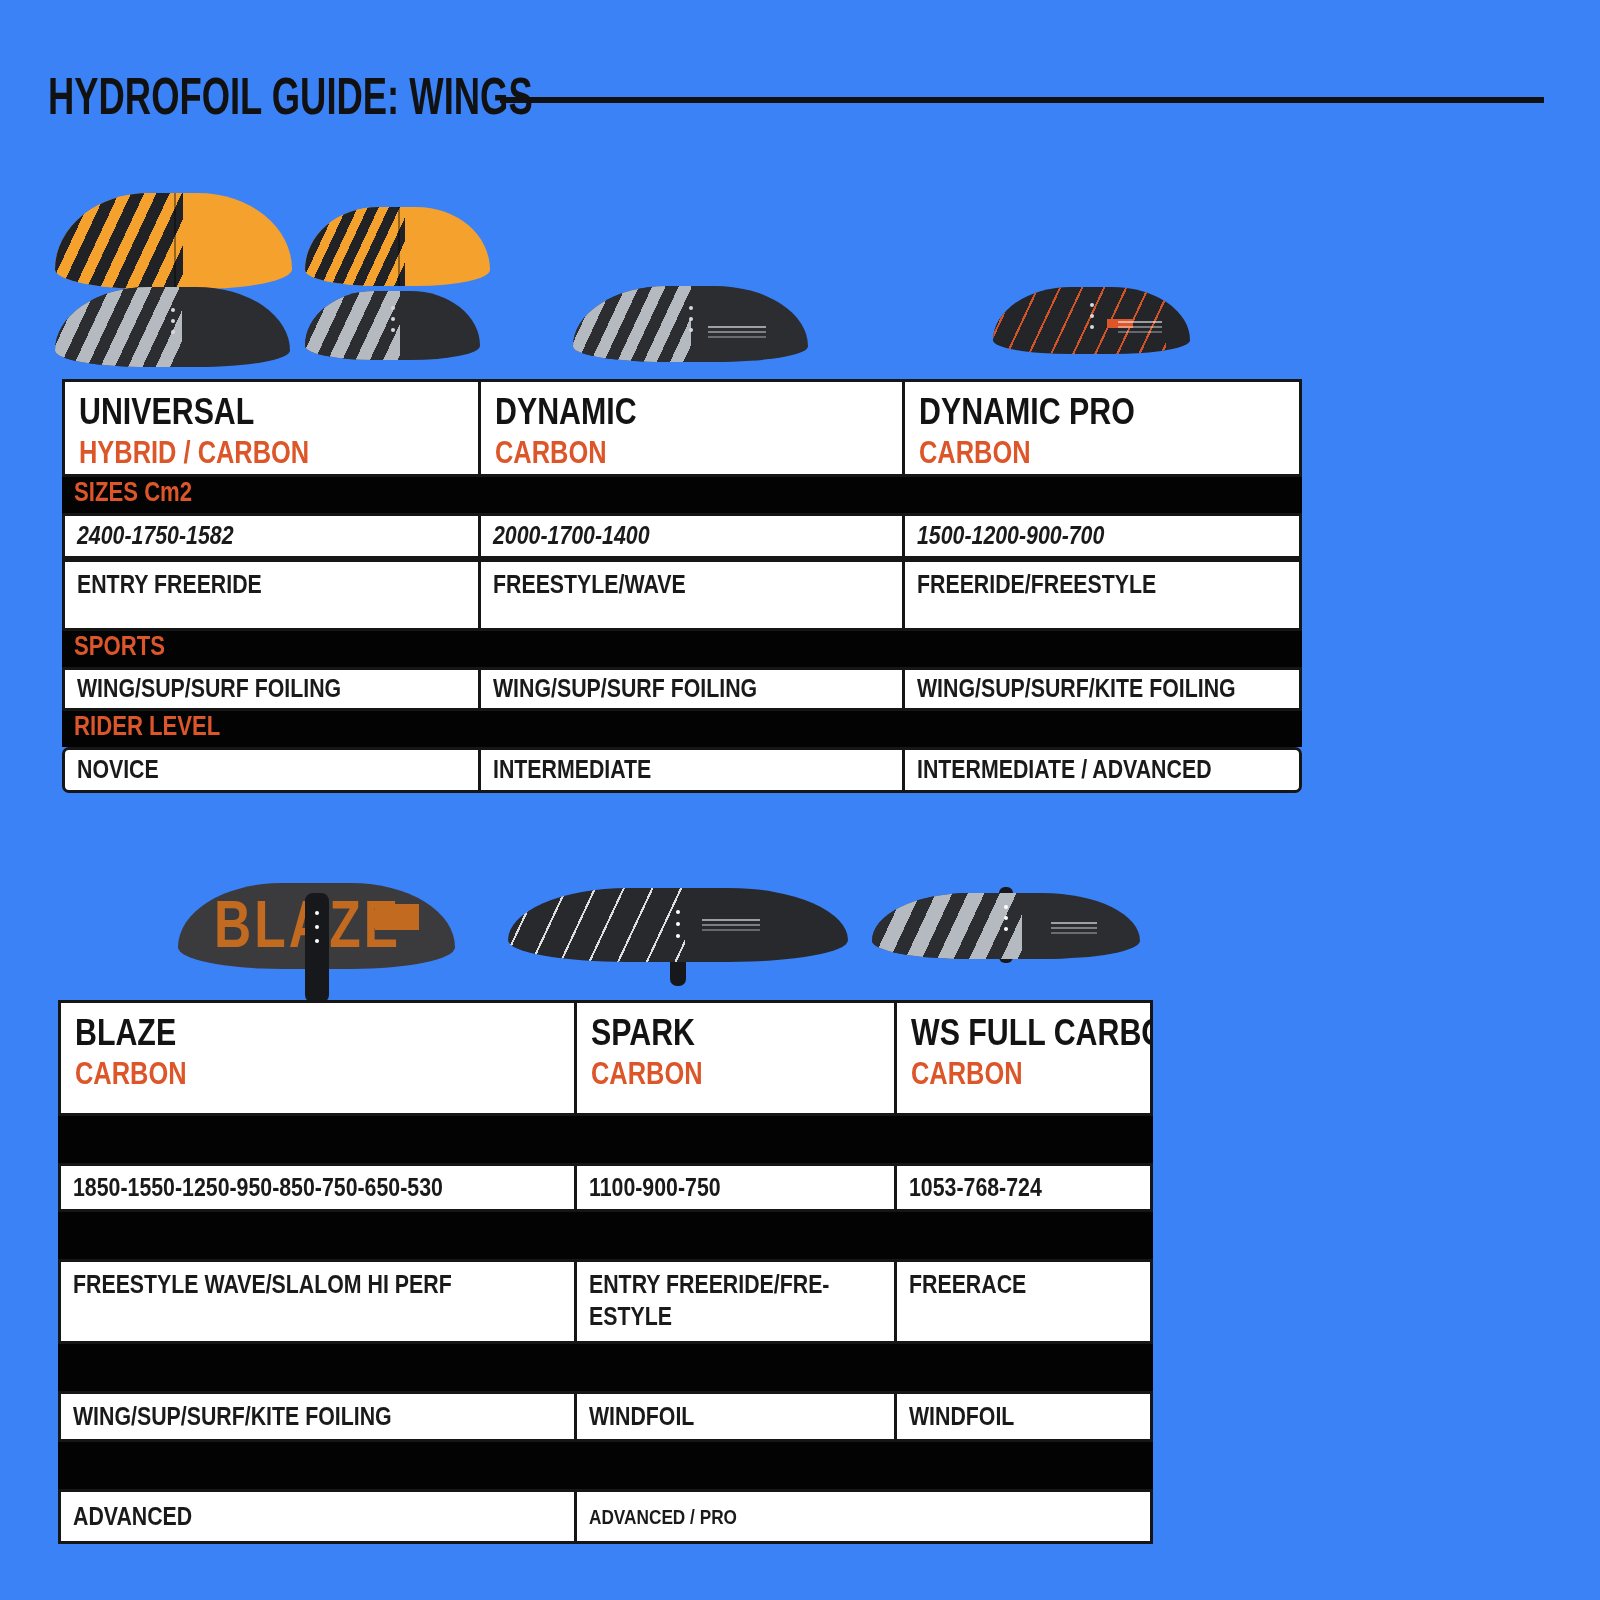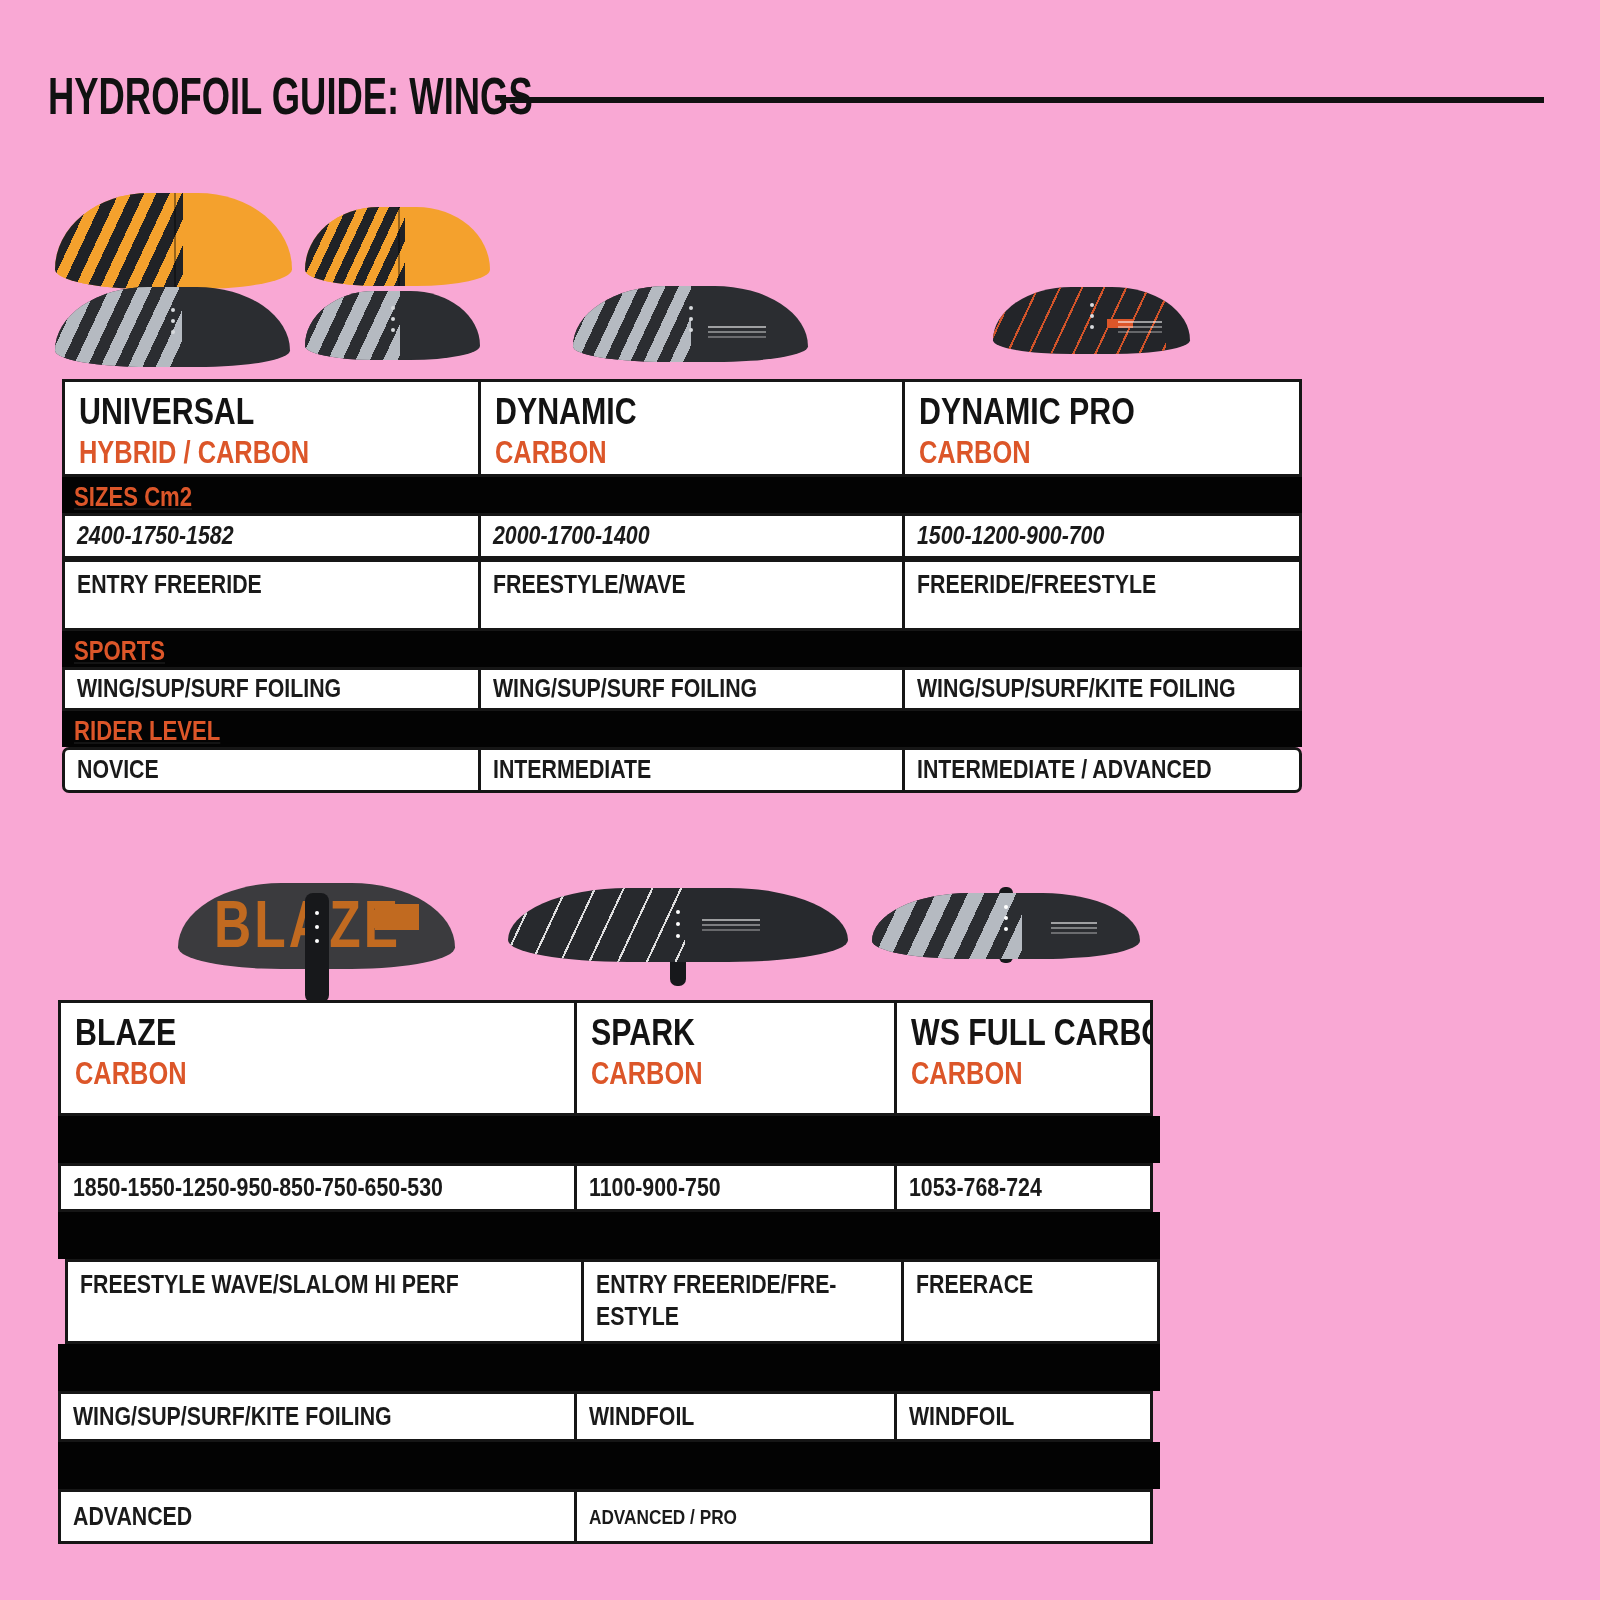--- a/index.html
+++ b/index.html
@@ -1,17 +1,17 @@
 <!DOCTYPE html>
 <html style="--accent: #dc5629; --ink: #141414; --bar: #030303; --tableBorder: #161616; --wingOrange: #f4a12d; --stripeBlack: #202226; --wingDark: #2b2d31; --wingSilver: #b5bac1; --wingCharcoal: #3b3b3e; --blazeOrange: #c16a20;"><head>
 <meta charset="utf-8">
 <style>
   html,body{margin:0;padding:0;background:#ffffff;}
   body{font-family:"Liberation Sans","DejaVu Sans",sans-serif;color:var(--ink,#141414);}
-  .canvas{position:relative;width:1600px;height:1600px;background:#f9a8d4;overflow:hidden;}
+  .canvas{position:relative;width:1600px;height:1600px;background:#3b82f6;overflow:hidden;}
 
   
   .cz{display:inline-block;transform:scaleX(.82);transform-origin:0 50%;white-space:pre;font-weight:700;}
 
   
   .doc-title{position:absolute;left:48px;top:66px;margin:0;font-size:52px;font-weight:700;
              letter-spacing:0;white-space:nowrap;transform:scaleX(.70);transform-origin:0 50%;color:#111;}
   .title-rule{position:absolute;left:500px;right:56px;top:97px;height:6px;background:#111;}
 
   
@@ -49,29 +49,29 @@
   .grid{display:grid;border:3px solid var(--tableBorder,#161616);background:#fff;}
   .t1 .grid{grid-template-columns:416px 424px 394px;width:1234px;}
   .t2 .grid{grid-template-columns:516px 320px 253px;width:1089px;}
   .th,.td{border-right:3px solid var(--tableBorder,#161616);overflow:hidden;}
   .th:last-child,.td:last-child{border-right:none;}
   .th{padding:8px 14px;}
   .td{display:flex;align-items:center;padding:0 12px;}
   .tall .td{align-items:flex-start;padding-top:7px;}
   .pname{font-size:37px;font-weight:700;color:#131313;line-height:1.18;}
   .pcons{font-size:31px;font-weight:700;color:var(--accent,#dc5629);line-height:1.25;}
-  .bar{background:var(--bar,#030303);display:flex;align-items:flex-end;padding:0 12px;text-decoration:underline;}
+  .bar{background:var(--bar,#030303);display:flex;align-items:flex-start;padding:0 12px;}
   .bar .cz{font-size:27px;color:var(--accent,#dc5629);}
   .td .cz{font-size:26px;color:#1a1a1a;line-height:1.22;}
   .t1 .thead{height:92px;}
   .t1 .bar{height:36px;}
   .t1 .rA{height:40px;font-style:italic;} .t1 .rB{height:66px;} .t1 .rC{height:38px;} .t1 .rD{height:40px;border-radius:7px;}
   .t2 .thead{height:110px;}
   .t2 .bar{height:47px;}
-  .t2 .rA{height:43px;} .t2 .rB{height:79px;margin-left:7px;} .t2 .rC{height:45px;} .t2 .rD{height:49px;}
+  .t2 .rA{height:43px;} .t2 .rB{height:79px;} .t2 .rC{height:45px;} .t2 .rD{height:49px;}
   .t2 .rD .td:nth-child(2) .cz{font-size:21px;}
 </style>
 </head>
 <body>
 
 <div class="canvas">
 
   <h1 class="doc-title">HYDROFOIL GUIDE: WINGS</h1>
   <div class="title-rule"></div>
 

